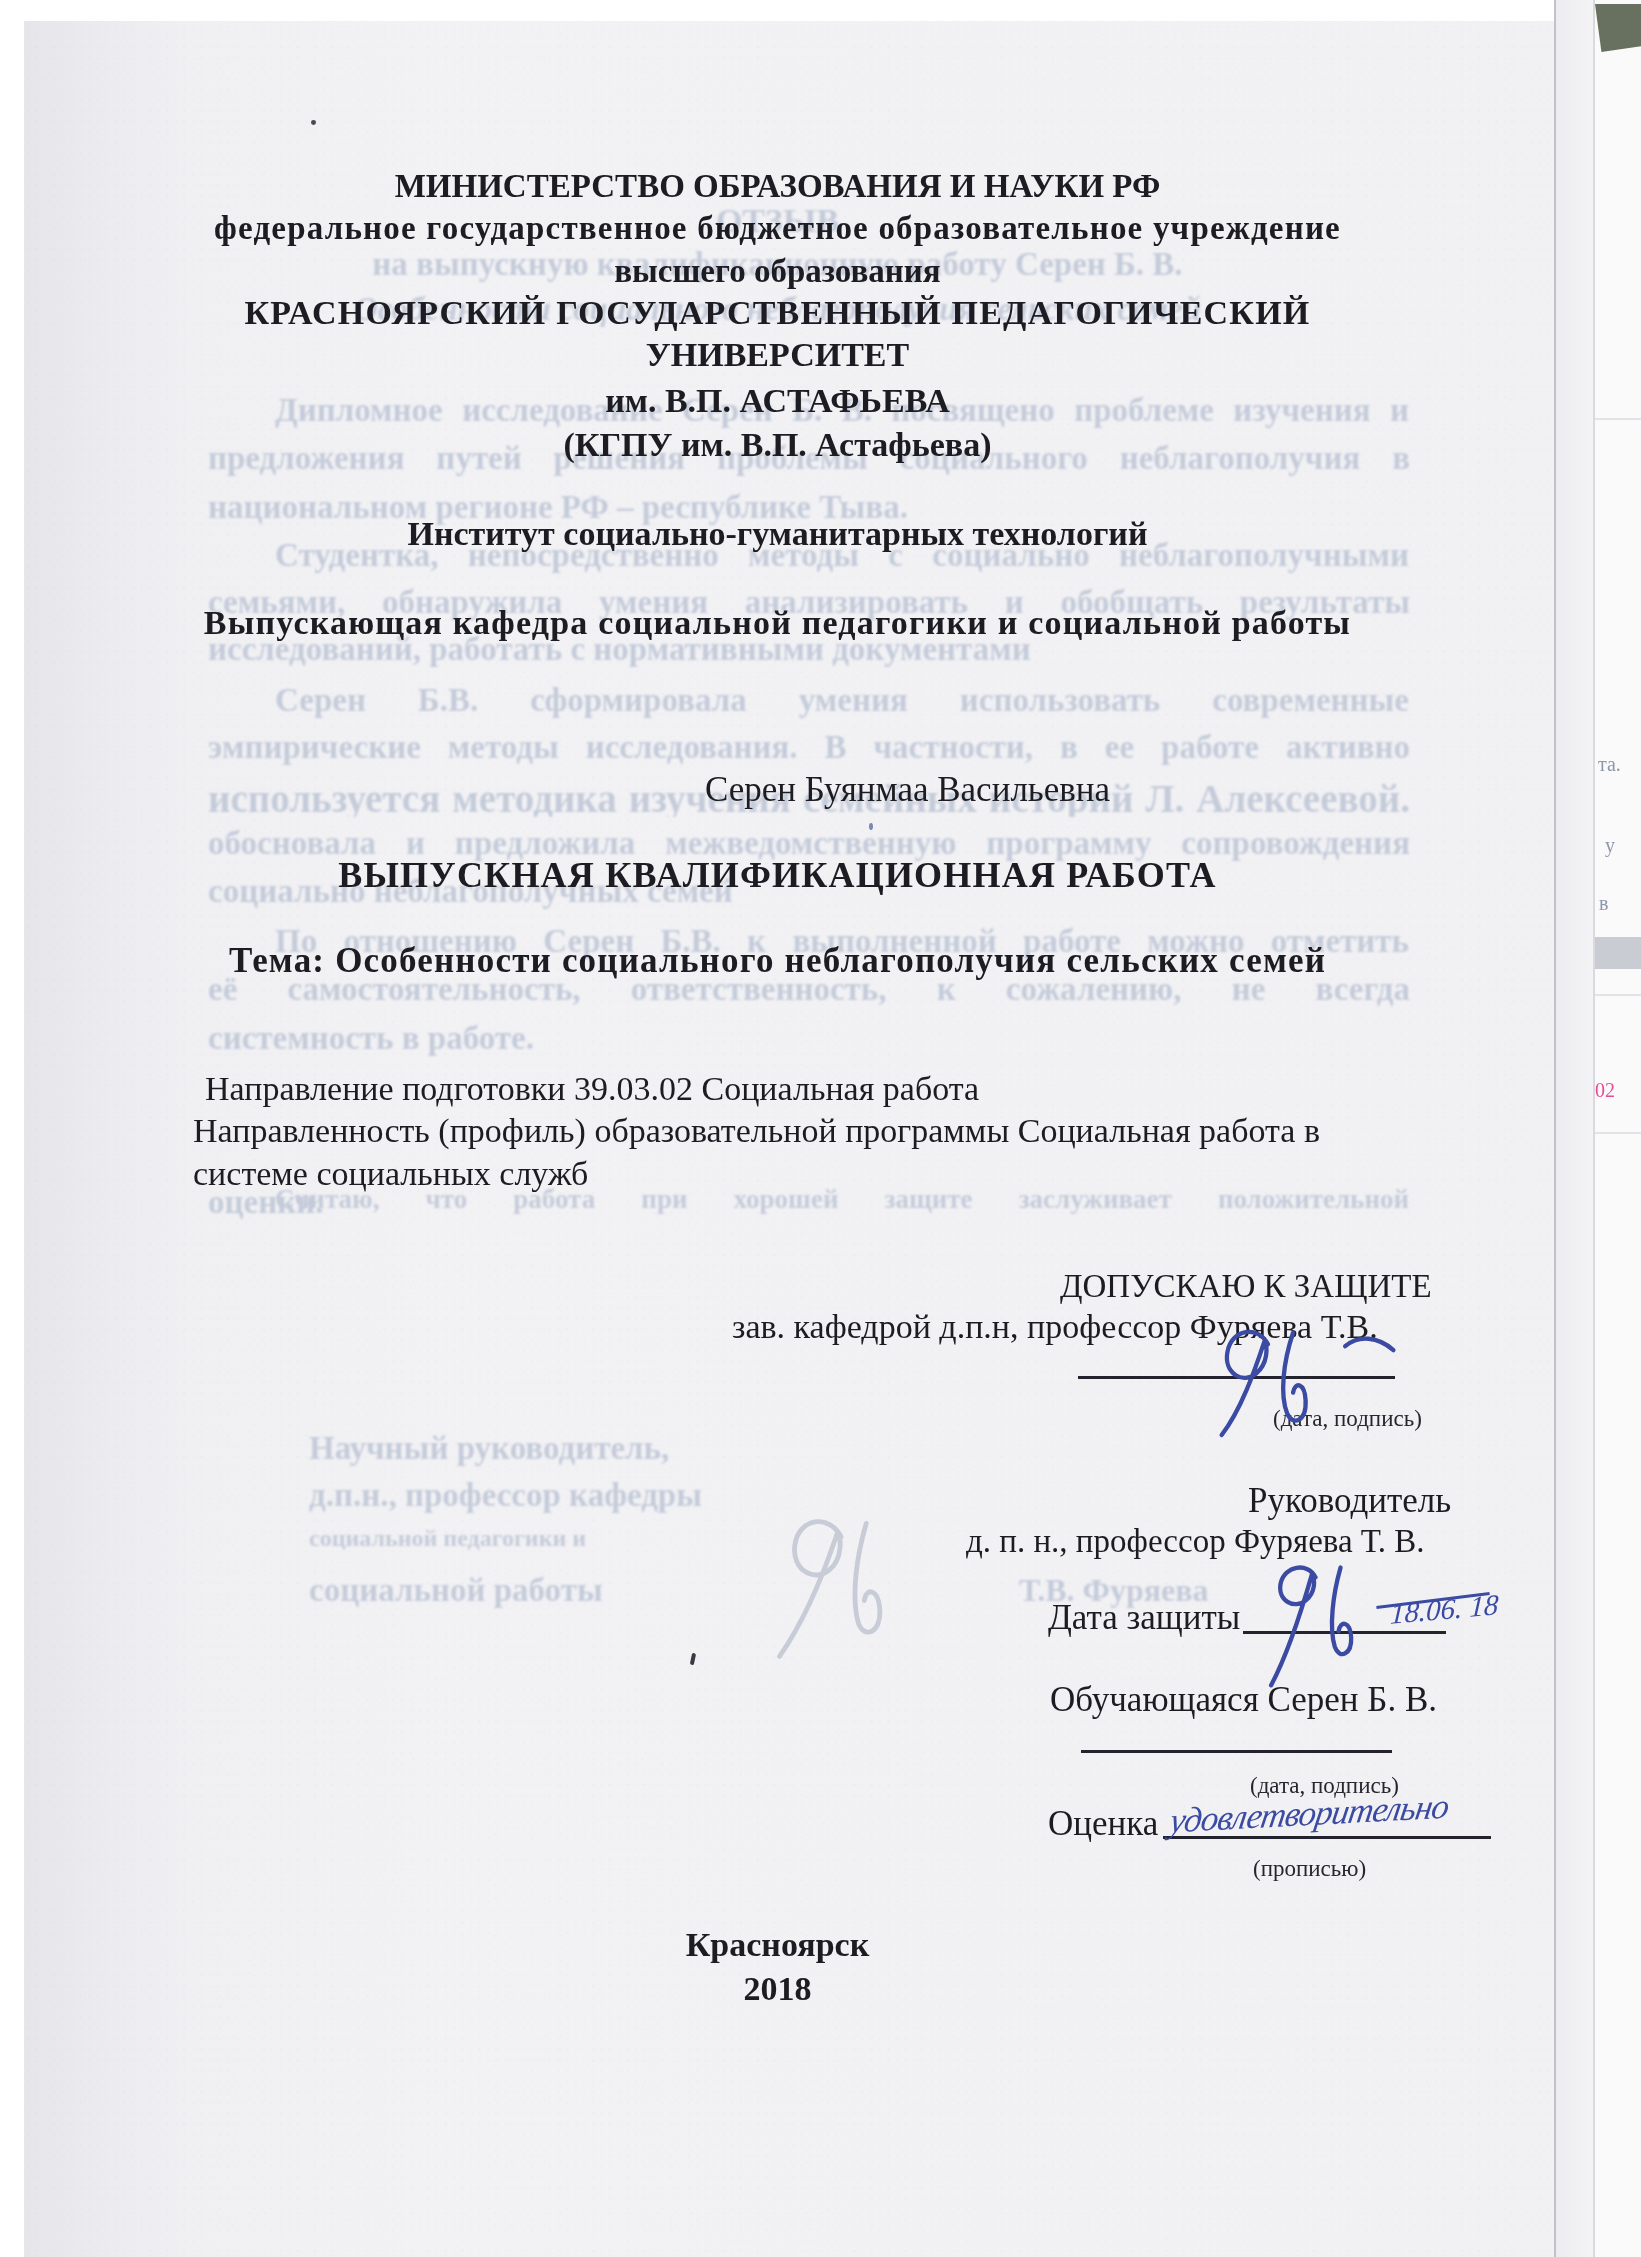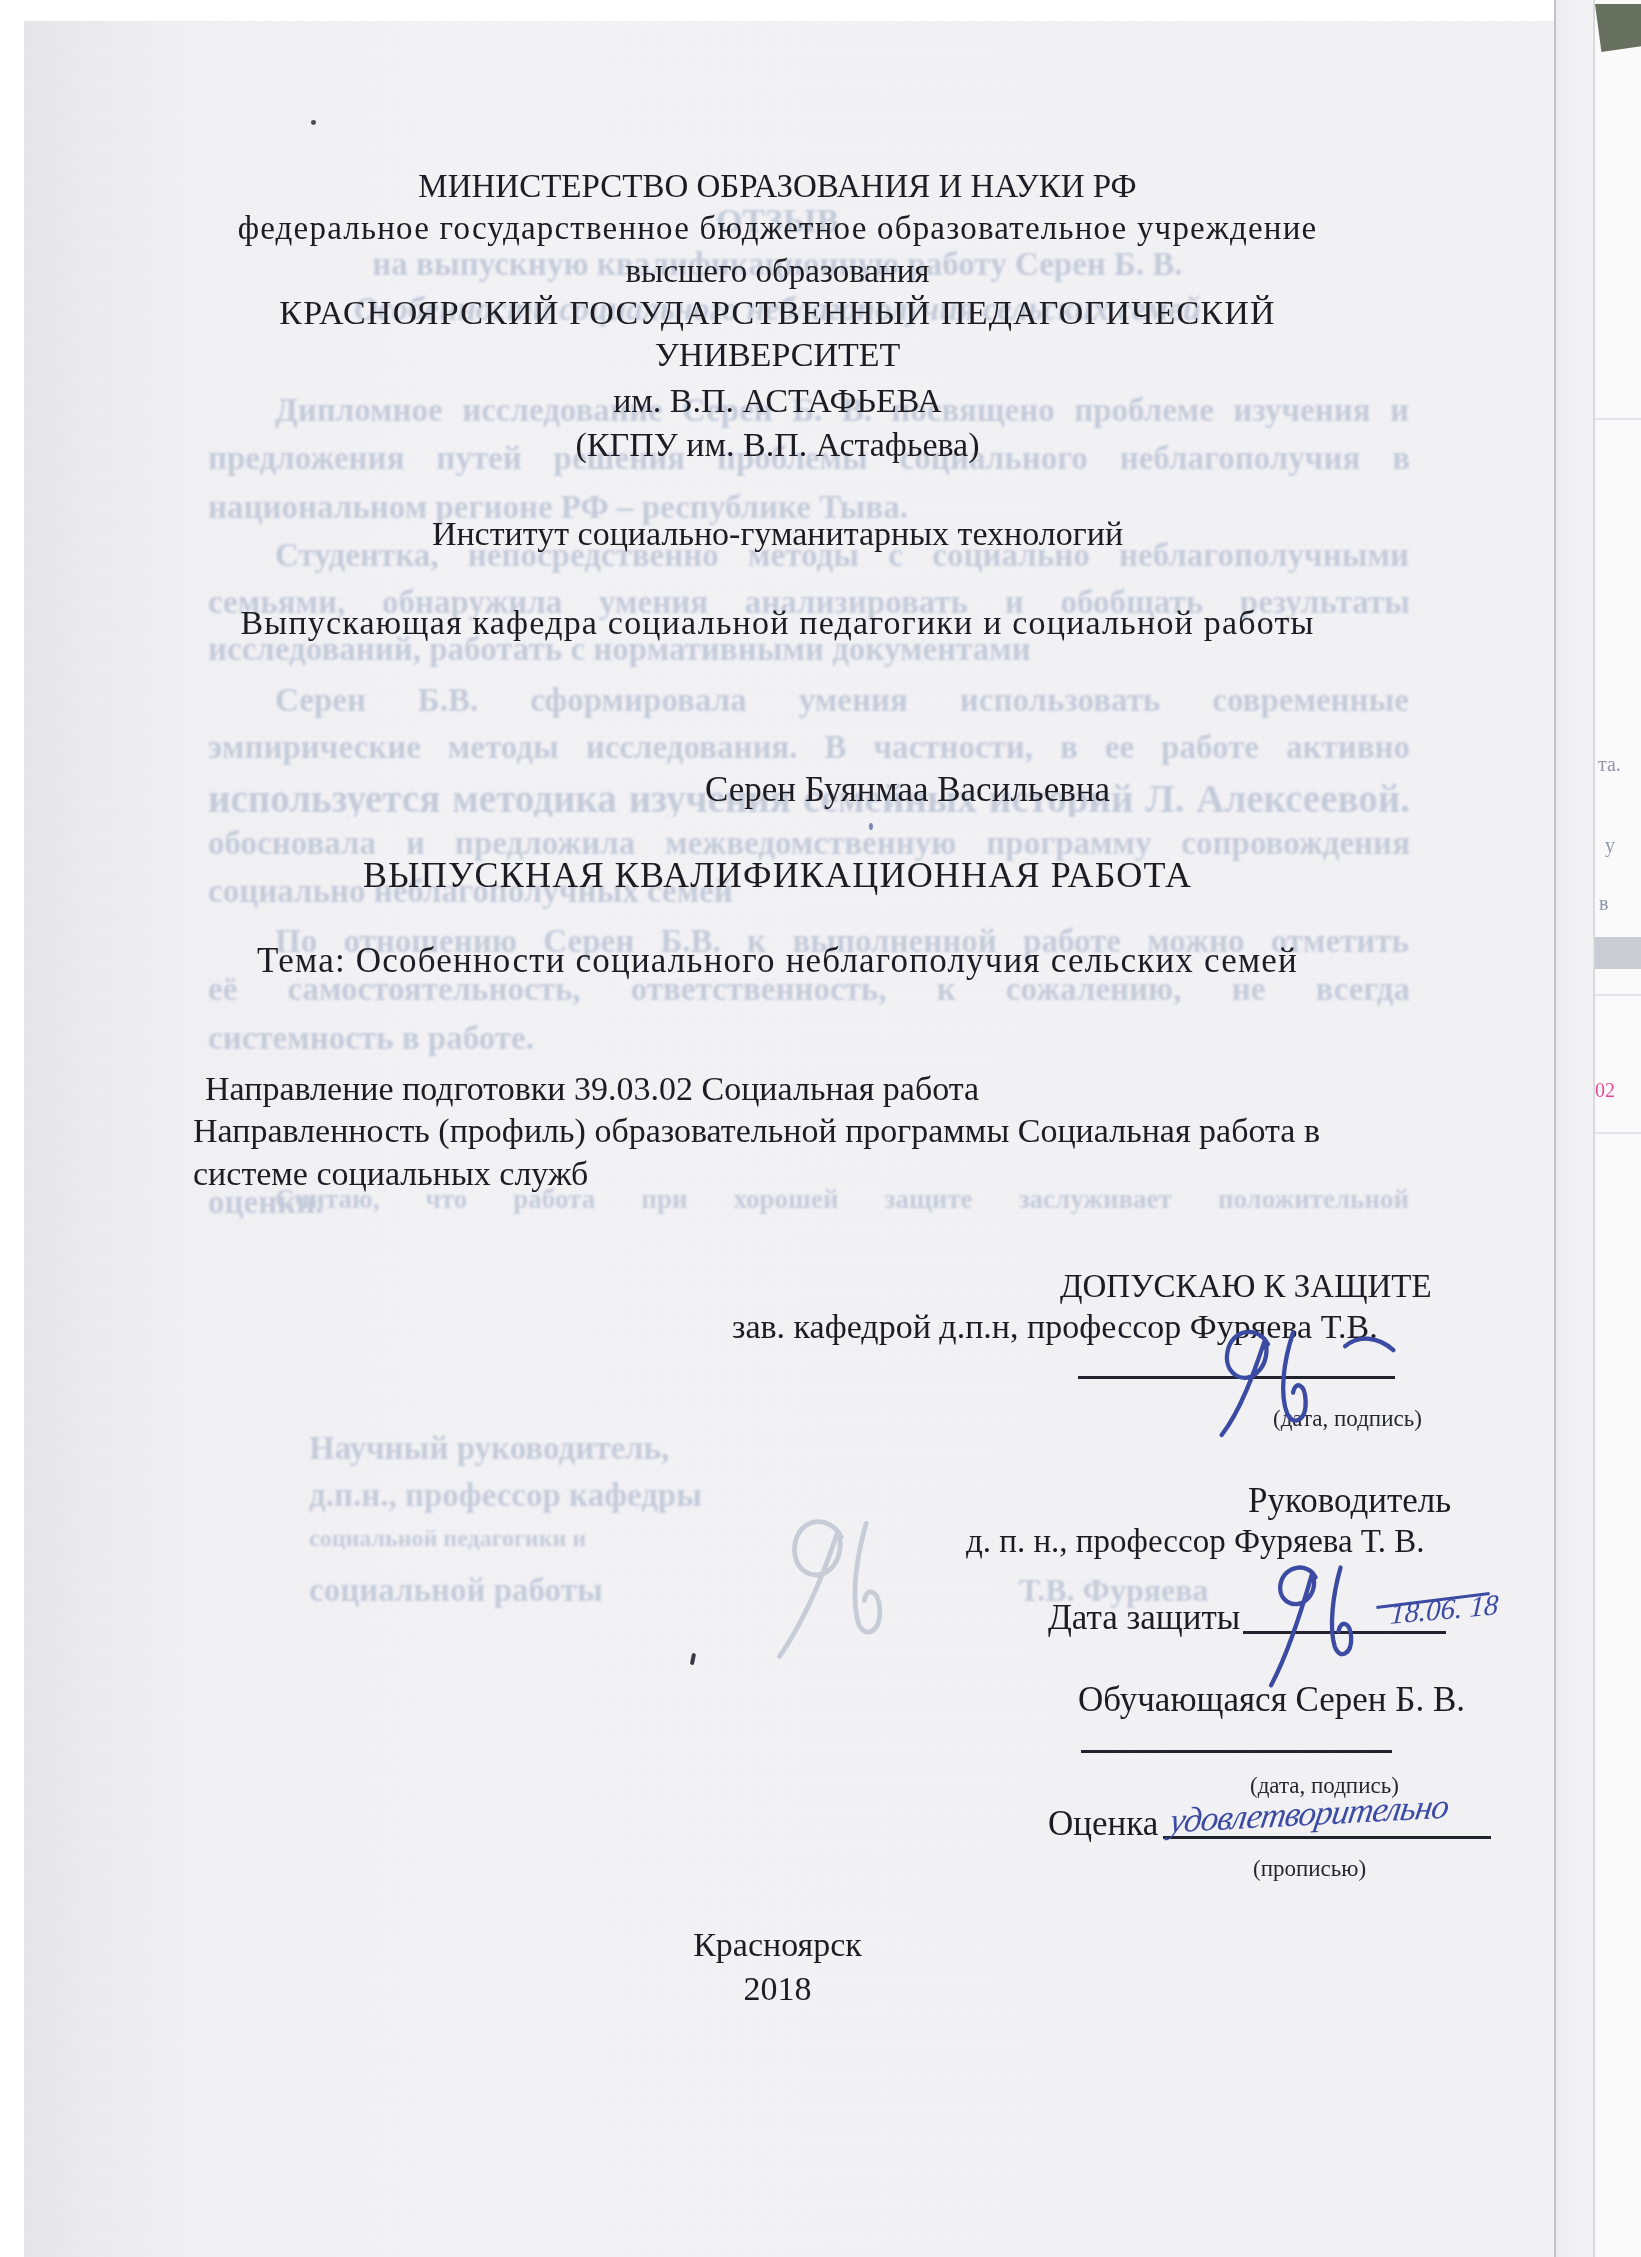--- a/index.html
+++ b/index.html
@@ -27,21 +27,21 @@
   .corner-patch{position:absolute;left:1595px;top:3.9px;width:46px;height:48px;background:#68705f;
     clip-path:polygon(0 0,100% 0,100% 88%,14% 100%);}
   .edge-block{position:absolute;left:1595px;top:937px;width:46px;height:32px;background:#c9ccd2;}
   .edge-hline{position:absolute;left:1595px;width:46px;height:1.9px;background:#e2e2e7;}
   .edge-frag{position:absolute;color:#8e96aa;font-size:20px;}
   .topband{position:absolute;left:0;top:0;width:1641px;height:21px;background:#ffffff;}
   .leftband{position:absolute;left:0;top:0;width:24px;height:2257px;background:#ffffff;}
 
   
   .t{position:absolute;color:#1c1c22;white-space:nowrap;}
-  .center{left:174px;width:1207px;text-align:center;}
+  .center{left:174px;width:1207px;text-align:center;font-weight:bold;}
   .wide{letter-spacing:1.2px;}
   .cap{font-size:23px;color:#26262e;}
   
   .bleed{position:absolute;color:#c1c8d7;font-weight:700;filter:blur(0.8px);opacity:.92;white-space:nowrap;}
   .bleed.just{white-space:normal;text-align:justify;text-align-last:justify;overflow:hidden;height:41px;}
   .rule{position:absolute;height:2.9px;background:#23232e;}
   .hand{position:absolute;color:#3b4aa2;font-style:italic;white-space:nowrap;}
   .speck{position:absolute;border-radius:50%;}
   svg{position:absolute;overflow:visible;}
 </style>
@@ -137,21 +137,21 @@
 <div class="rule" style="left:1243px;top:1631px;width:203px"></div>
 <svg style="left:1265px;top:1556px" width="126" height="135" viewBox="0 0 130 140">
   <g fill="none" stroke="#3b4aa2" stroke-width="4.5" stroke-linecap="round">
     <path d="M52,22 C44,6 20,10 16,28 C12,46 30,56 42,46 C52,38 52,24 48,20 C40,48 26,96 6,134"></path>
     <path d="M78,12 C70,40 66,74 72,94 C77,108 90,102 89,84 C88,68 78,66 76,78"></path>
   </g>
 </svg>
 <div class="rule" style="left:1376px;top:1599px;width:114px;height:2.9px;background:#3b4aa2;transform:rotate(-7deg)"></div>
 <div class="hand" style="left:1390px;top:1593px;font-size:29px;transform:rotate(-5deg) skewX(-8deg)">18.06. 18</div>
 
-<div class="t" style="left:1078px;top:1680px;font-size:35px">Обучающаяся Серен Б. В.</div>
+<div class="t" style="left:1050px;top:1680px;font-size:35px">Обучающаяся Серен Б. В.</div>
 <div class="rule" style="left:1081px;top:1750px;width:311px"></div>
 <div class="t cap" style="left:1250px;top:1773px">(дата, подпись)</div>
 
 <div class="t" style="left:1048px;top:1804px;font-size:35px">Оценка</div>
 <div class="rule" style="left:1163px;top:1836px;width:328px"></div>
 <div class="hand" style="left:1170px;top:1794px;font-size:35px;transform:rotate(-3deg) skewX(-12deg);letter-spacing:-1px">удовлетворительно</div>
 <div class="t cap" style="left:1253px;top:1856px">(прописью)</div>
 
 <div class="t center" style="top:1926px;font-size:34px">Красноярск</div>
 <div class="t center" style="top:1970px;font-size:34px">2018</div>

